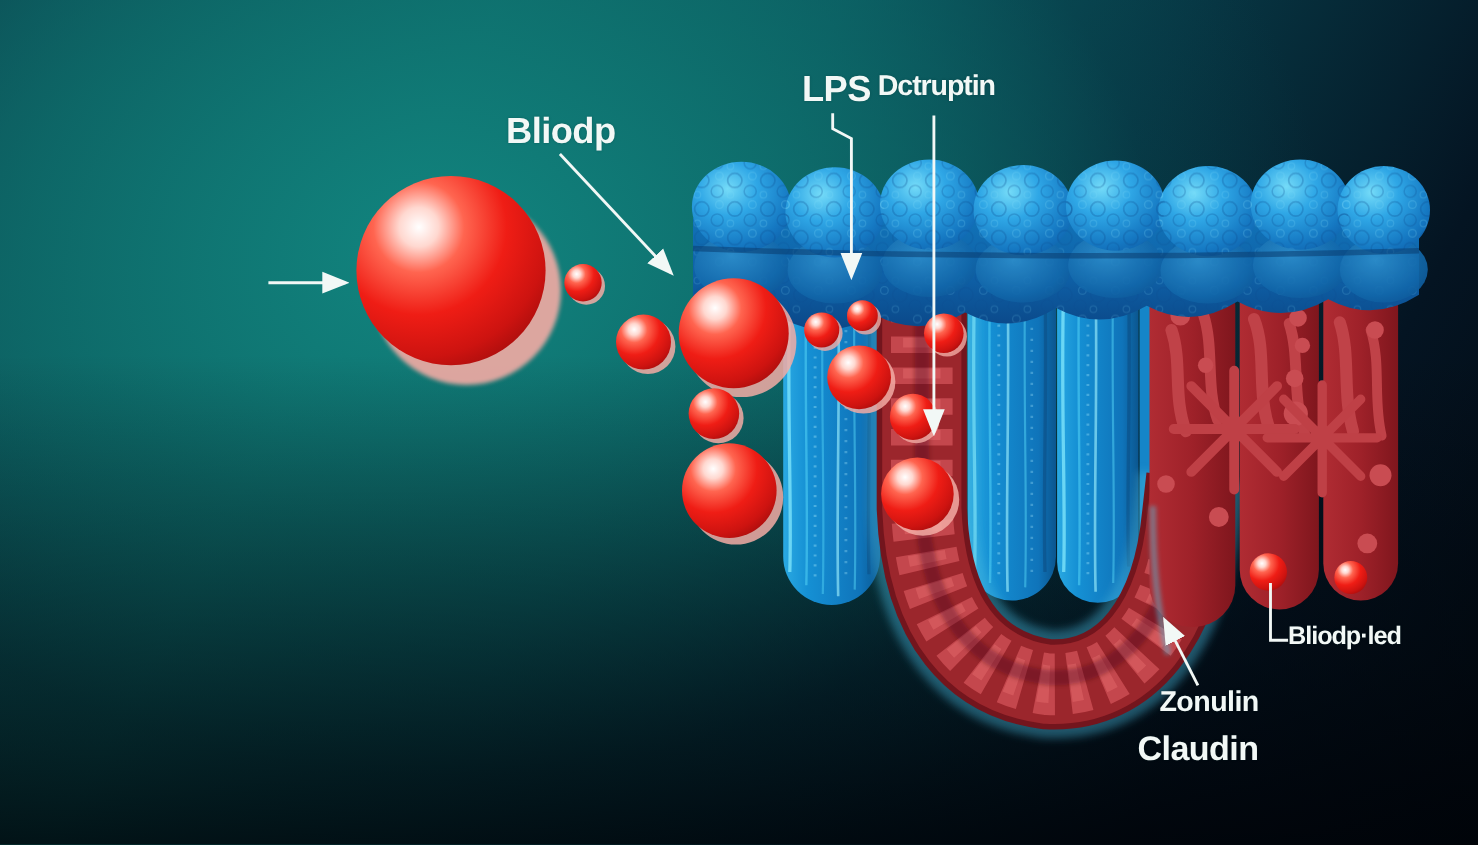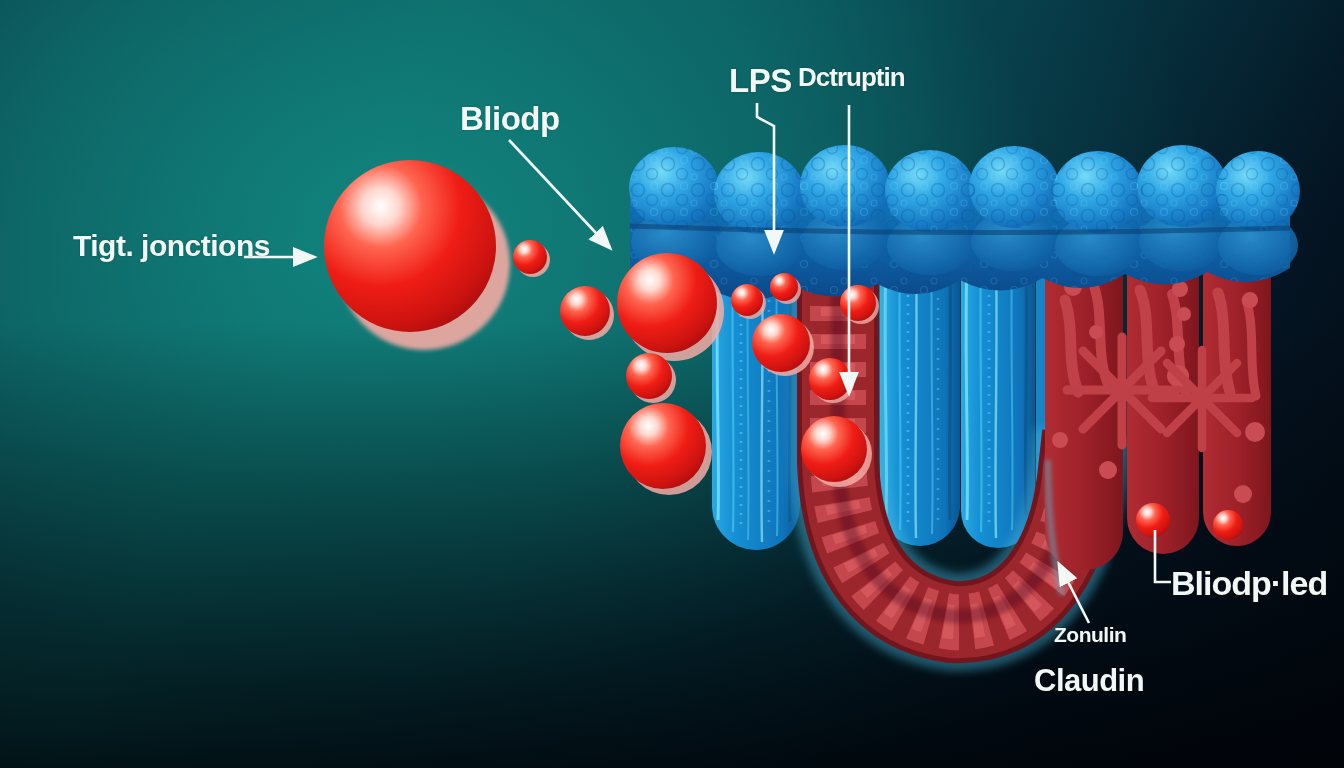--- a/index.html
+++ b/index.html
@@ -232,21 +232,20 @@
     <g stroke="#f2f8f6" stroke-width="2.6" fill="none">
       <path d="M244 257 L314 257" marker-end="url(#ah)"></path>
       <path d="M509 140 L610 248" marker-end="url(#ah)"></path>
       <path d="M757 103 L757 117 L774 126 L774 251" marker-end="url(#ah)"></path>
       <path d="M849 105 L849 393" marker-end="url(#ah)"></path>
       <path d="M1089 623 L1059 564" marker-end="url(#ah)"></path>
       <path d="M1155 530 L1155 582 L1171 582"></path>
     </g>
   </svg>
 
-  <div class="lbl" style="left:73px;top:231px;font-size:30px">Tigt. jonctions</div>
   <div class="lbl" style="left:460px;top:102px;font-size:33px">Bliodp</div>
   <div class="lbl" style="left:729px;top:64px;font-size:33px">LPS</div>
   <div class="lbl" style="left:798px;top:64px;font-size:26px;letter-spacing:-1px">Dctruptin</div>
-  <div class="lbl" style="left:1054px;top:624px;font-size:21px">Zonulin</div>
+  <div class="lbl" style="left:1054px;top:624px;font-size:26px">Zonulin</div>
   <div class="lbl" style="left:1034px;top:665px;font-size:31px">Claudin</div>
-  <div class="lbl" style="left:1171px;top:566px;font-size:34px;letter-spacing:-1px">Bliodp·led</div>
+  <div class="lbl" style="left:1171px;top:566px;font-size:23px;letter-spacing:-1px">Bliodp·led</div>
 
 </div>
 
 </body></html>

